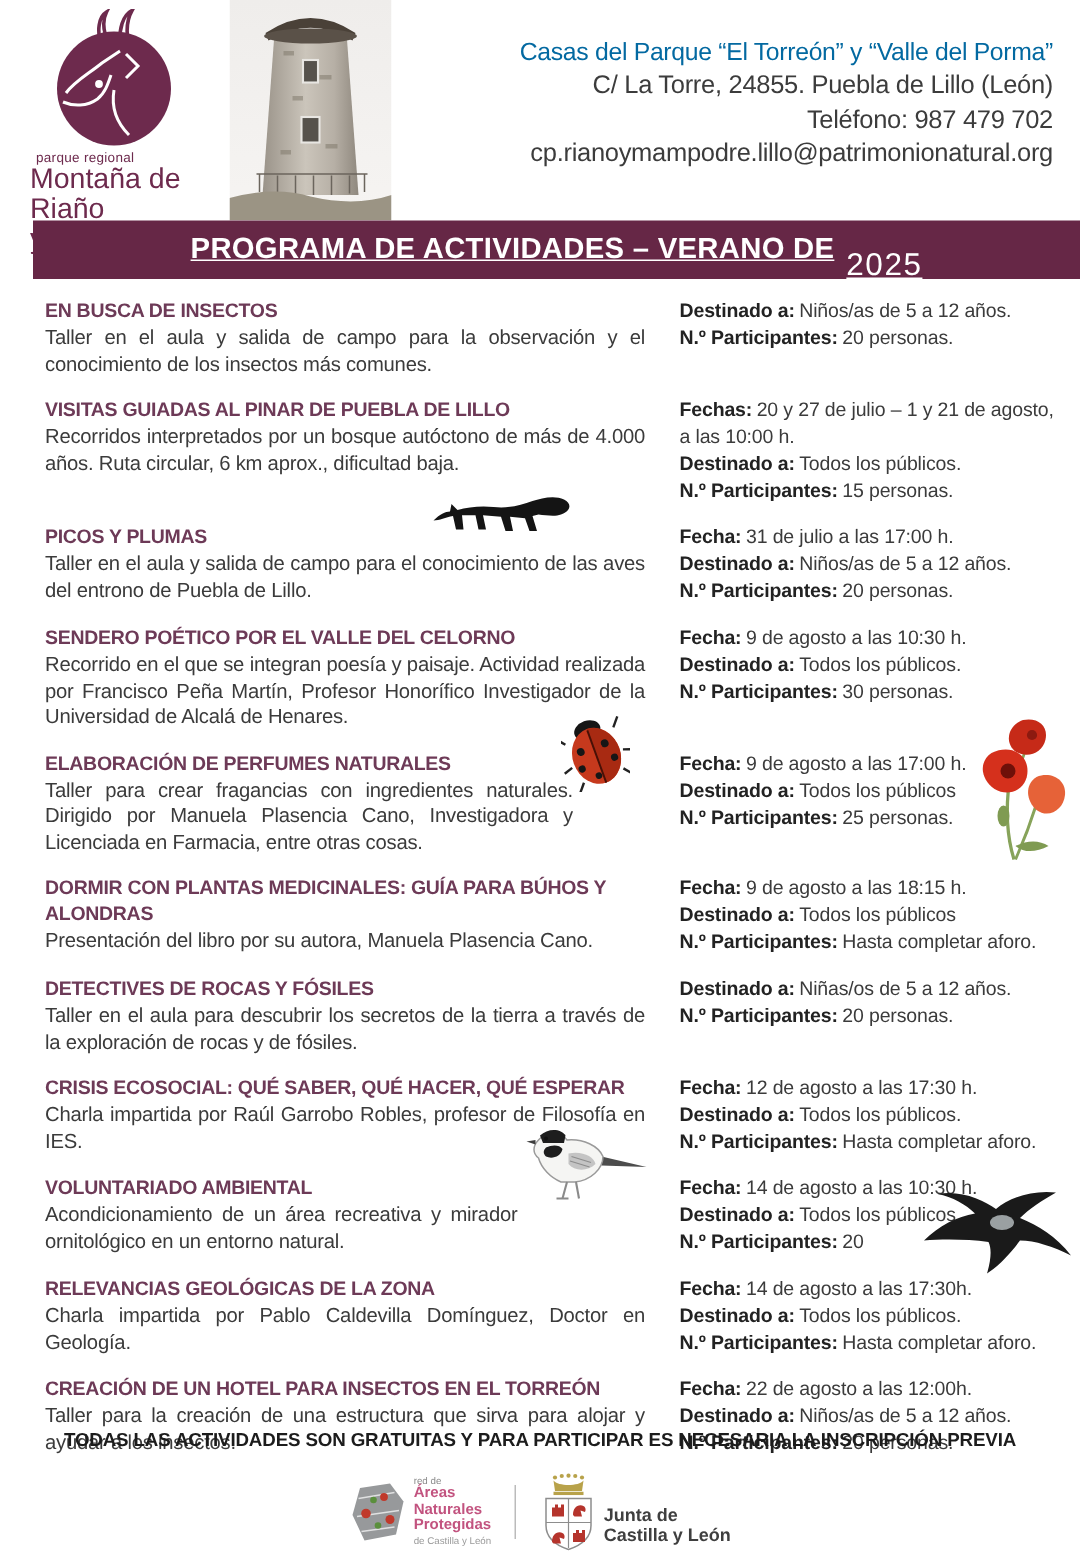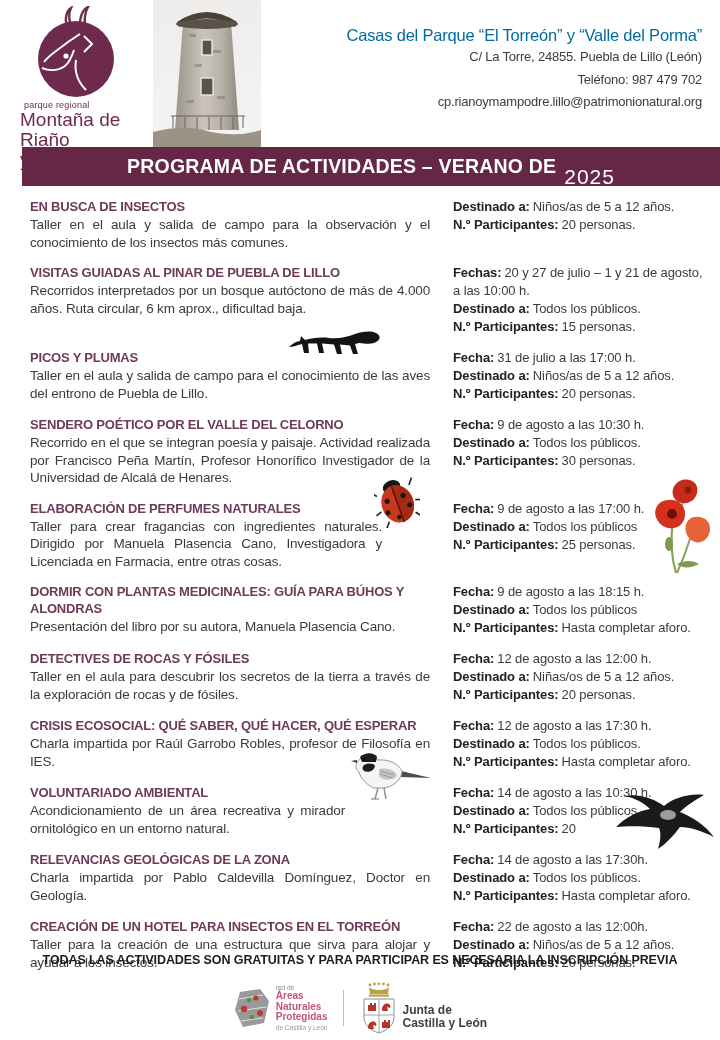--- a/index.html
+++ b/index.html
@@ -11,25 +11,25 @@
   .logo-block { position:absolute; left:16px; top:6px; width:146px; }
   .logo-mark { display:block; margin-left:6px; }
   .logo-small { font-size:9px; color:#6d2a4d; margin:2px 0 0 8px; letter-spacing:.2px; }
   .logo-line1 { font-size:19px; color:#6d2a4d; margin-left:4px; line-height:20px; }
   .logo-line2 { font-size:19px; color:#6d2a4d; margin-left:4px; line-height:20px; }
 
   .tower-photo { position:absolute; left:153px; top:0; width:108px; height:147px; }
 
   .contact { position:absolute; right:18px; top:24px; width:470px; text-align:right; }
   .contact .org { color:#0369a1; font-weight:normal; font-size:16.5px; line-height:22px; letter-spacing:-.2px; }
-  .contact .line { color:#3c3c3c; font-size:13px; line-height:22.5px; letter-spacing:-.2px; }
+  .contact .line { color:#3c3c3c; font-size:17px; line-height:22.5px; letter-spacing:-.2px; }
 
   
   .banner { position:absolute; left:22px; top:147px; width:698px; height:39px;
-            background:#662746; color:#ffffff; display:flex; align-items:center; justify-content:center; }
+            background:#662746; color:#ffffff; display:flex; align-items:center; justify-content:center;text-decoration:underline; }
   .banner .t { font-weight:bold; font-size:19.5px; letter-spacing:.2px; }
   .banner .year { font-weight:normal; font-size:21px; margin-left:8px; letter-spacing:1px;margin-top:21px; }
 
   
   main { position:absolute; left:0; top:198px; width:720px; padding:0 14px 0 30px; }
   .row { display:grid; grid-template-columns:400px 1fr; column-gap:23px; margin-bottom:13px; }
   .row h3 { color:#6d3a57; font-size:13px; line-height:17px; letter-spacing:-.2px; margin-bottom:1px; }
   .row p.desc { font-size:13.5px; line-height:17.5px; text-align:justify; letter-spacing:-.15px; }
   .detail { font-size:13px; line-height:18px; letter-spacing:-.1px; color:#3b3b3b; }
   .detail b { color:#222222; margin-right:3px; }
@@ -195,21 +195,20 @@
         <p class="detail"><b>N.º Participantes:</b><span>Hasta completar aforo.</span></p>
       </div>
     </section>
 
     <section class="row">
       <div>
           <h3>DETECTIVES DE ROCAS Y FÓSILES</h3>
         <p class="desc">Taller en el aula para descubrir los secretos de la tierra a través de la exploración de rocas y de fósiles.</p>
         </div>
       <div>
-        <p class="detail"><b>Fecha:</b><span>12 de agosto a las 12:00 h.</span></p>
         <p class="detail"><b>Destinado a:</b><span>Niñas/os de 5 a 12 años.</span></p>
         <p class="detail"><b>N.º Participantes:</b><span>20 personas.</span></p>
       </div>
     </section>
 
     <section class="row">
       <div>
           <h3>CRISIS ECOSOCIAL: QUÉ SABER, QUÉ HACER, QUÉ ESPERAR</h3>
         <p class="desc">Charla impartida por Raúl Garrobo Robles, profesor de Filosofía en IES.</p>
         </div>

